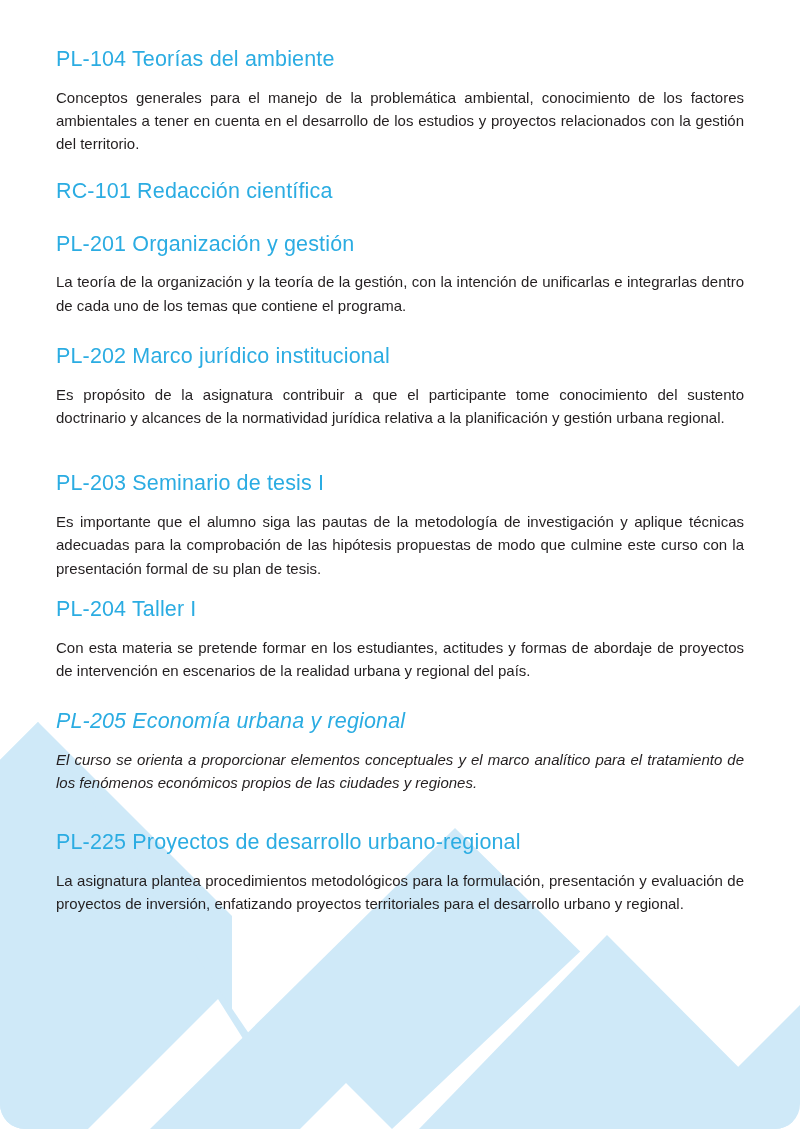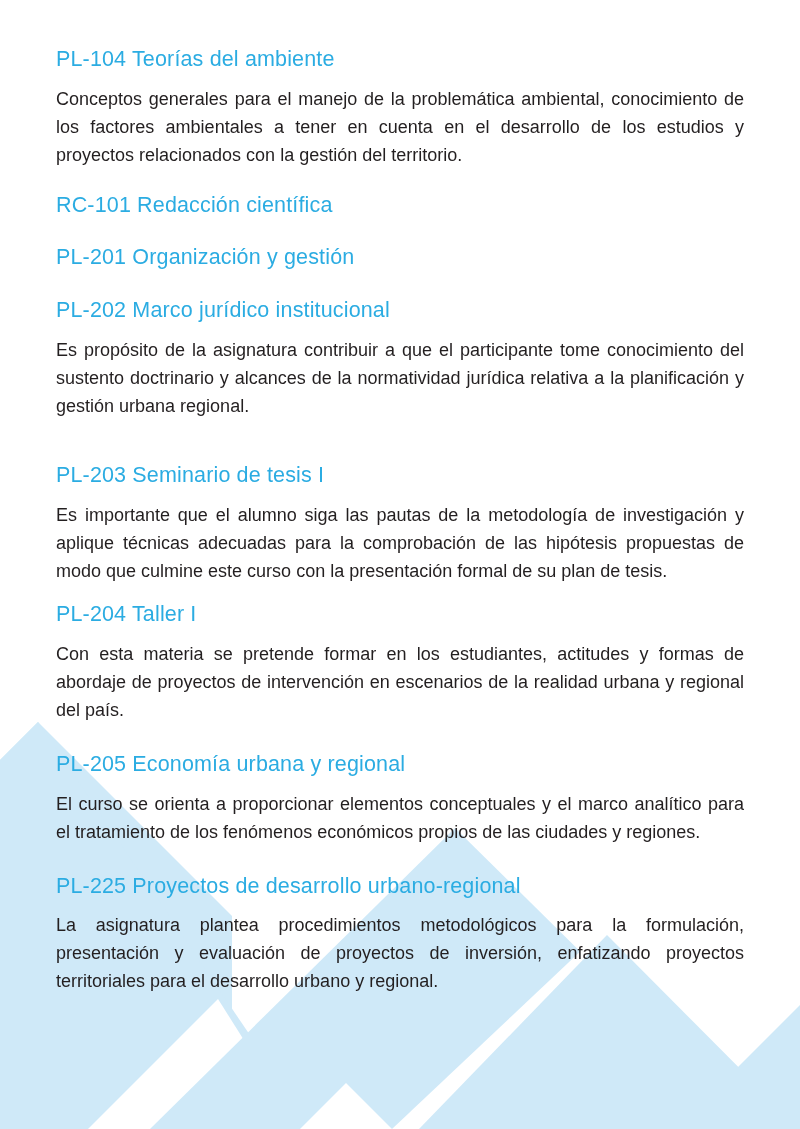--- a/index.html
+++ b/index.html
@@ -8,20 +8,21 @@
     background: #ffffff;
   }
 
   .page {
     position: relative;
     width: 800px;
     height: 1129px;
     background: #ffffff;
     overflow: hidden;
     font-family: "Liberation Sans", sans-serif;
+    border-radius: 25px;
   }
 
   
   .decor-layer {
     position: absolute;
     left: 0;
     top: 0;
     width: 800px;
     height: 1129px;
     z-index: 0;
@@ -48,36 +49,36 @@
     font-weight: 400;
     letter-spacing: 0.15px;
     line-height: 1.25;
     margin: 0 0 13px 0;
     white-space: nowrap;
   }
 
   .course-desc {
     color: #231F20;
     font-family: "Liberation Sans", sans-serif;
-    font-size: 18px;
+    font-size: 15px;
     font-weight: 400;
     line-height: 1.55;
     text-align: justify;
     text-justify: inter-word;
     margin: 0;
   }
 
   
   .course.s0 { margin-bottom: 22px; }
   .course.s1 { margin-bottom: 26px; }
   .course.s2 { margin-bottom: 26px; }
   .course.s3 { margin-bottom: 41px; }
   .course.s4 { margin-bottom: 16px; }
   .course.s5 { margin-bottom: 26px; }
-  .course.s6 { margin-bottom: 26px; }
+  .course.s6 { margin-bottom: 34px; font-style: italic; }
   .course.s7 { margin-bottom: 0; }
 </style>
 </head>
 <body>
 
 <div class="page">
 
   <svg class="decor-layer" viewBox="0 0 800 1129" width="800" height="1129" xmlns="http://www.w3.org/2000/svg">
 
     <polygon fill="#CFE9F8" points="38,722 232,916 232,1129 0,1129 0,1003 0,1003 38,722"></polygon>
@@ -104,20 +105,21 @@
       <h2 class="course-title">PL-104 Teorías del ambiente</h2>
       <p class="course-desc">Conceptos generales para el manejo de la problemática ambiental, conocimiento de los factores ambientales a tener en cuenta en el desarrollo de los estudios y proyectos relacionados con la gestión del territorio.</p>
     </section>
 
     <section class="course s1">
       <h2 class="course-title">RC-101 Redacción científica</h2>
     </section>
 
     <section class="course s2">
       <h2 class="course-title">PL-201 Organización y gestión</h2>
+      <p class="course-desc">La teoría de la organización y la teoría de la gestión, con la intención de unificarlas e integrarlas dentro de cada uno de los temas que contiene el programa.</p>
     </section>
 
     <section class="course s3">
       <h2 class="course-title">PL-202 Marco jurídico institucional</h2>
       <p class="course-desc">Es propósito de la asignatura contribuir a que el participante tome conocimiento del sustento doctrinario y alcances de la normatividad jurídica relativa a la planificación y gestión urbana regional.</p>
     </section>
 
     <section class="course s4">
       <h2 class="course-title">PL-203 Seminario de tesis I</h2>
       <p class="course-desc">Es importante que el alumno siga las pautas de la metodología de investigación y aplique técnicas adecuadas para la comprobación de las hipótesis propuestas de modo que culmine este curso con la presentación formal de su plan de tesis.</p>

